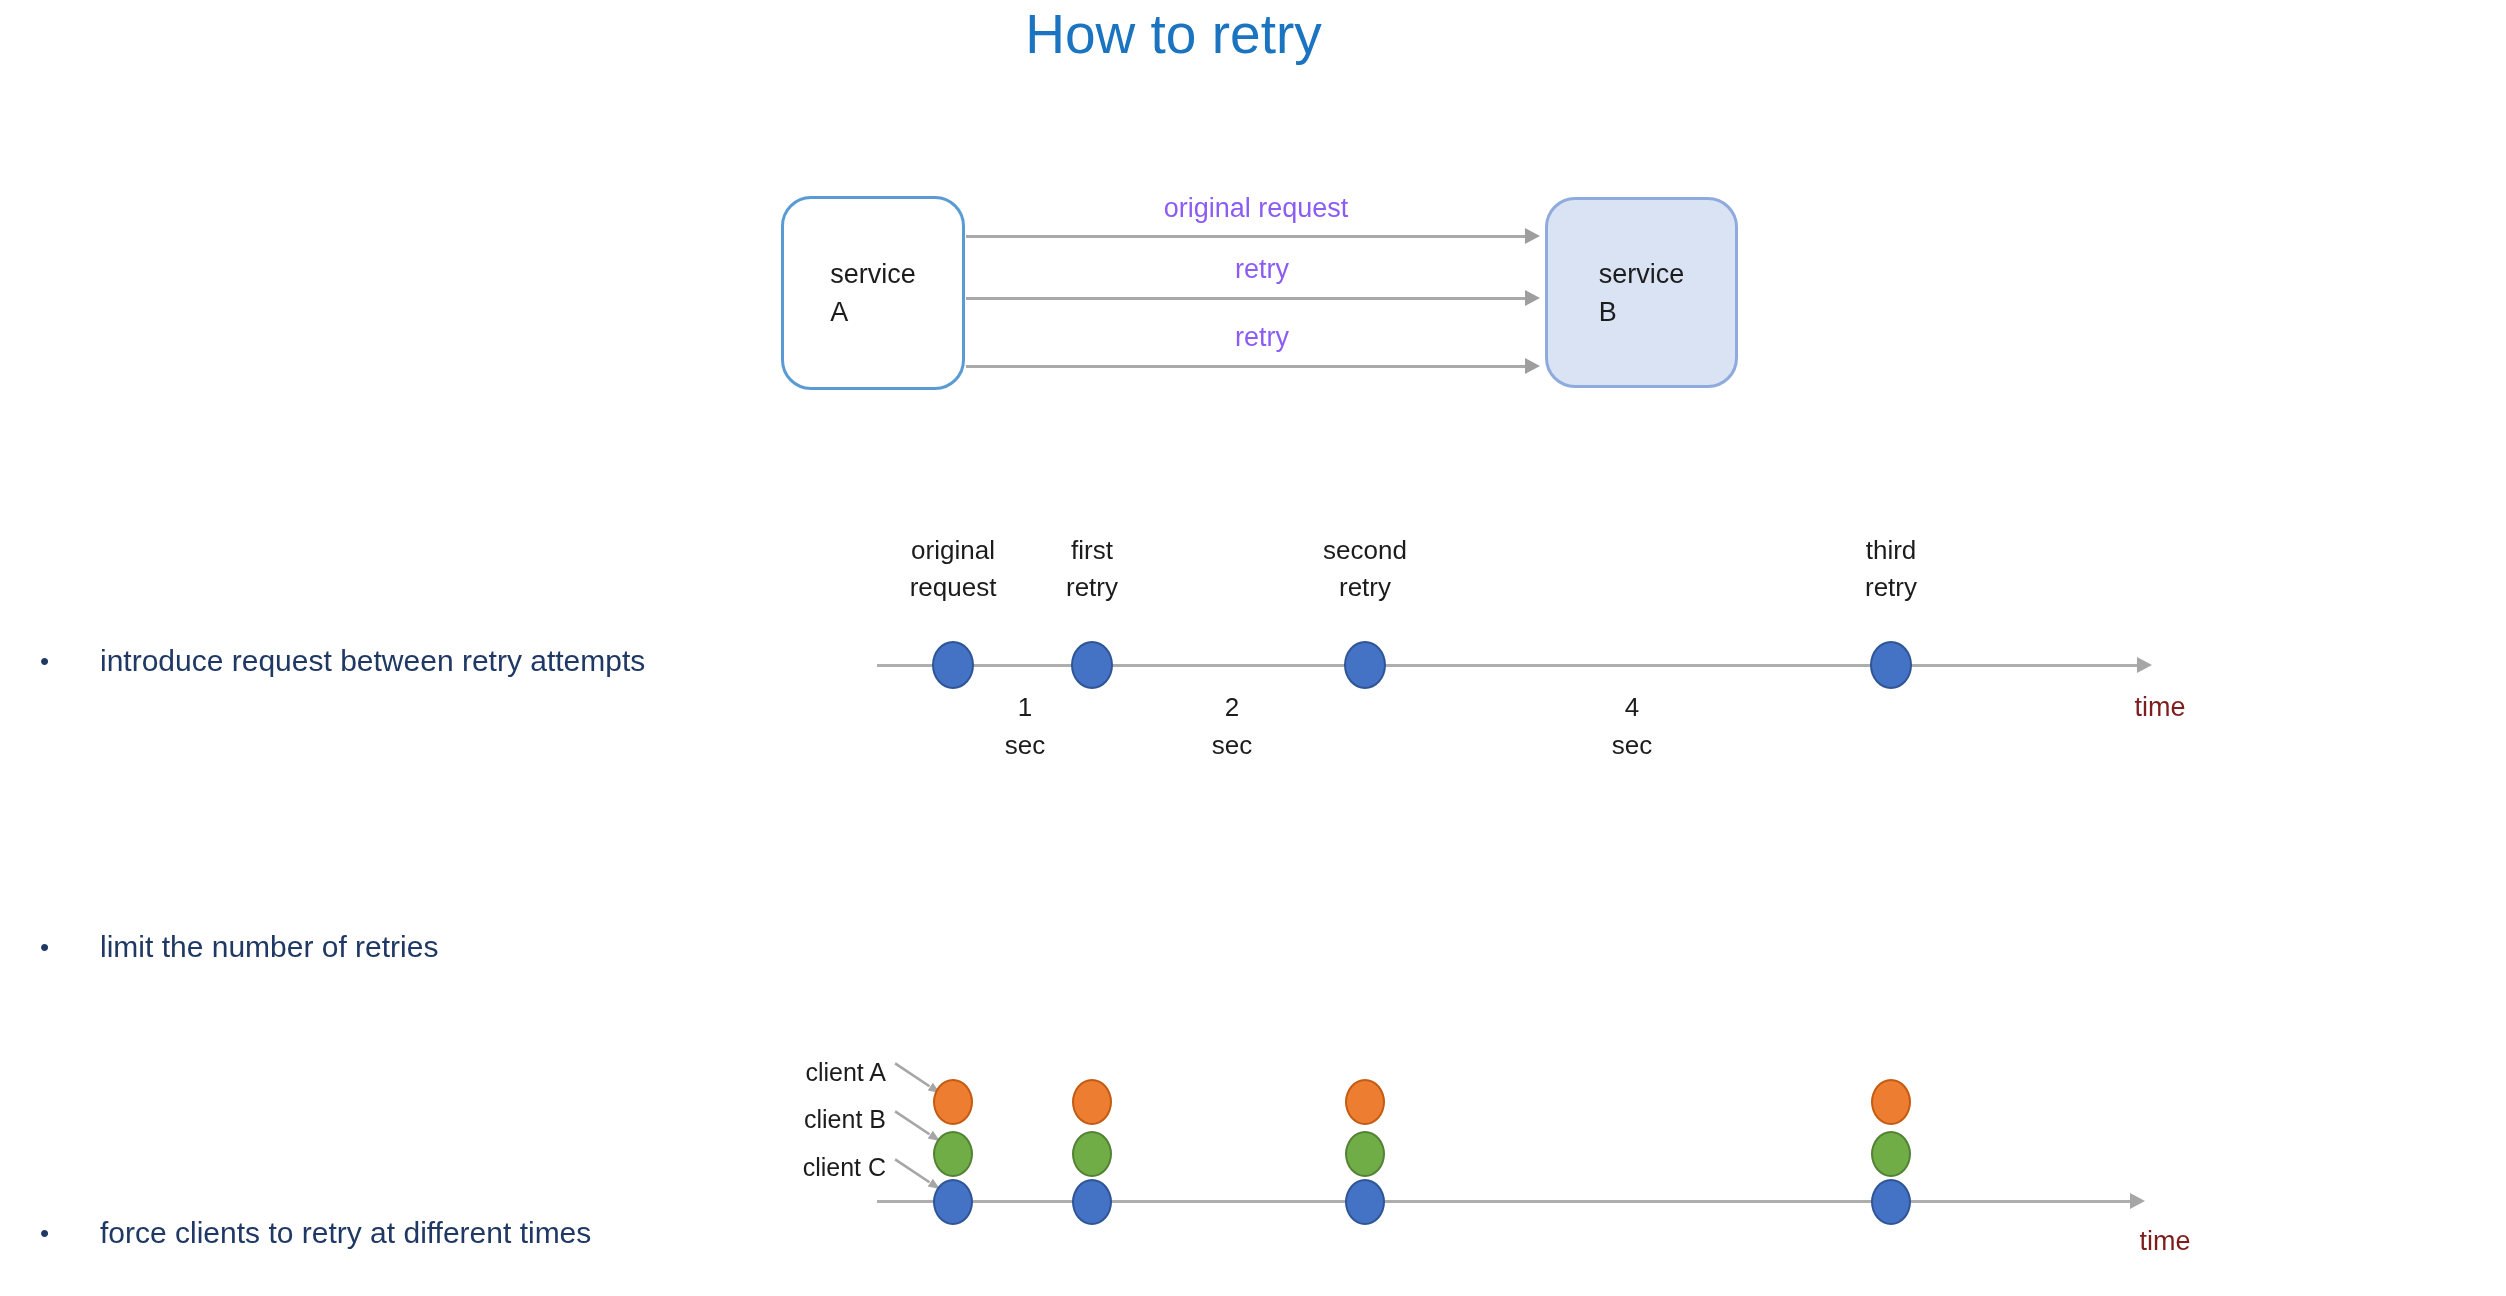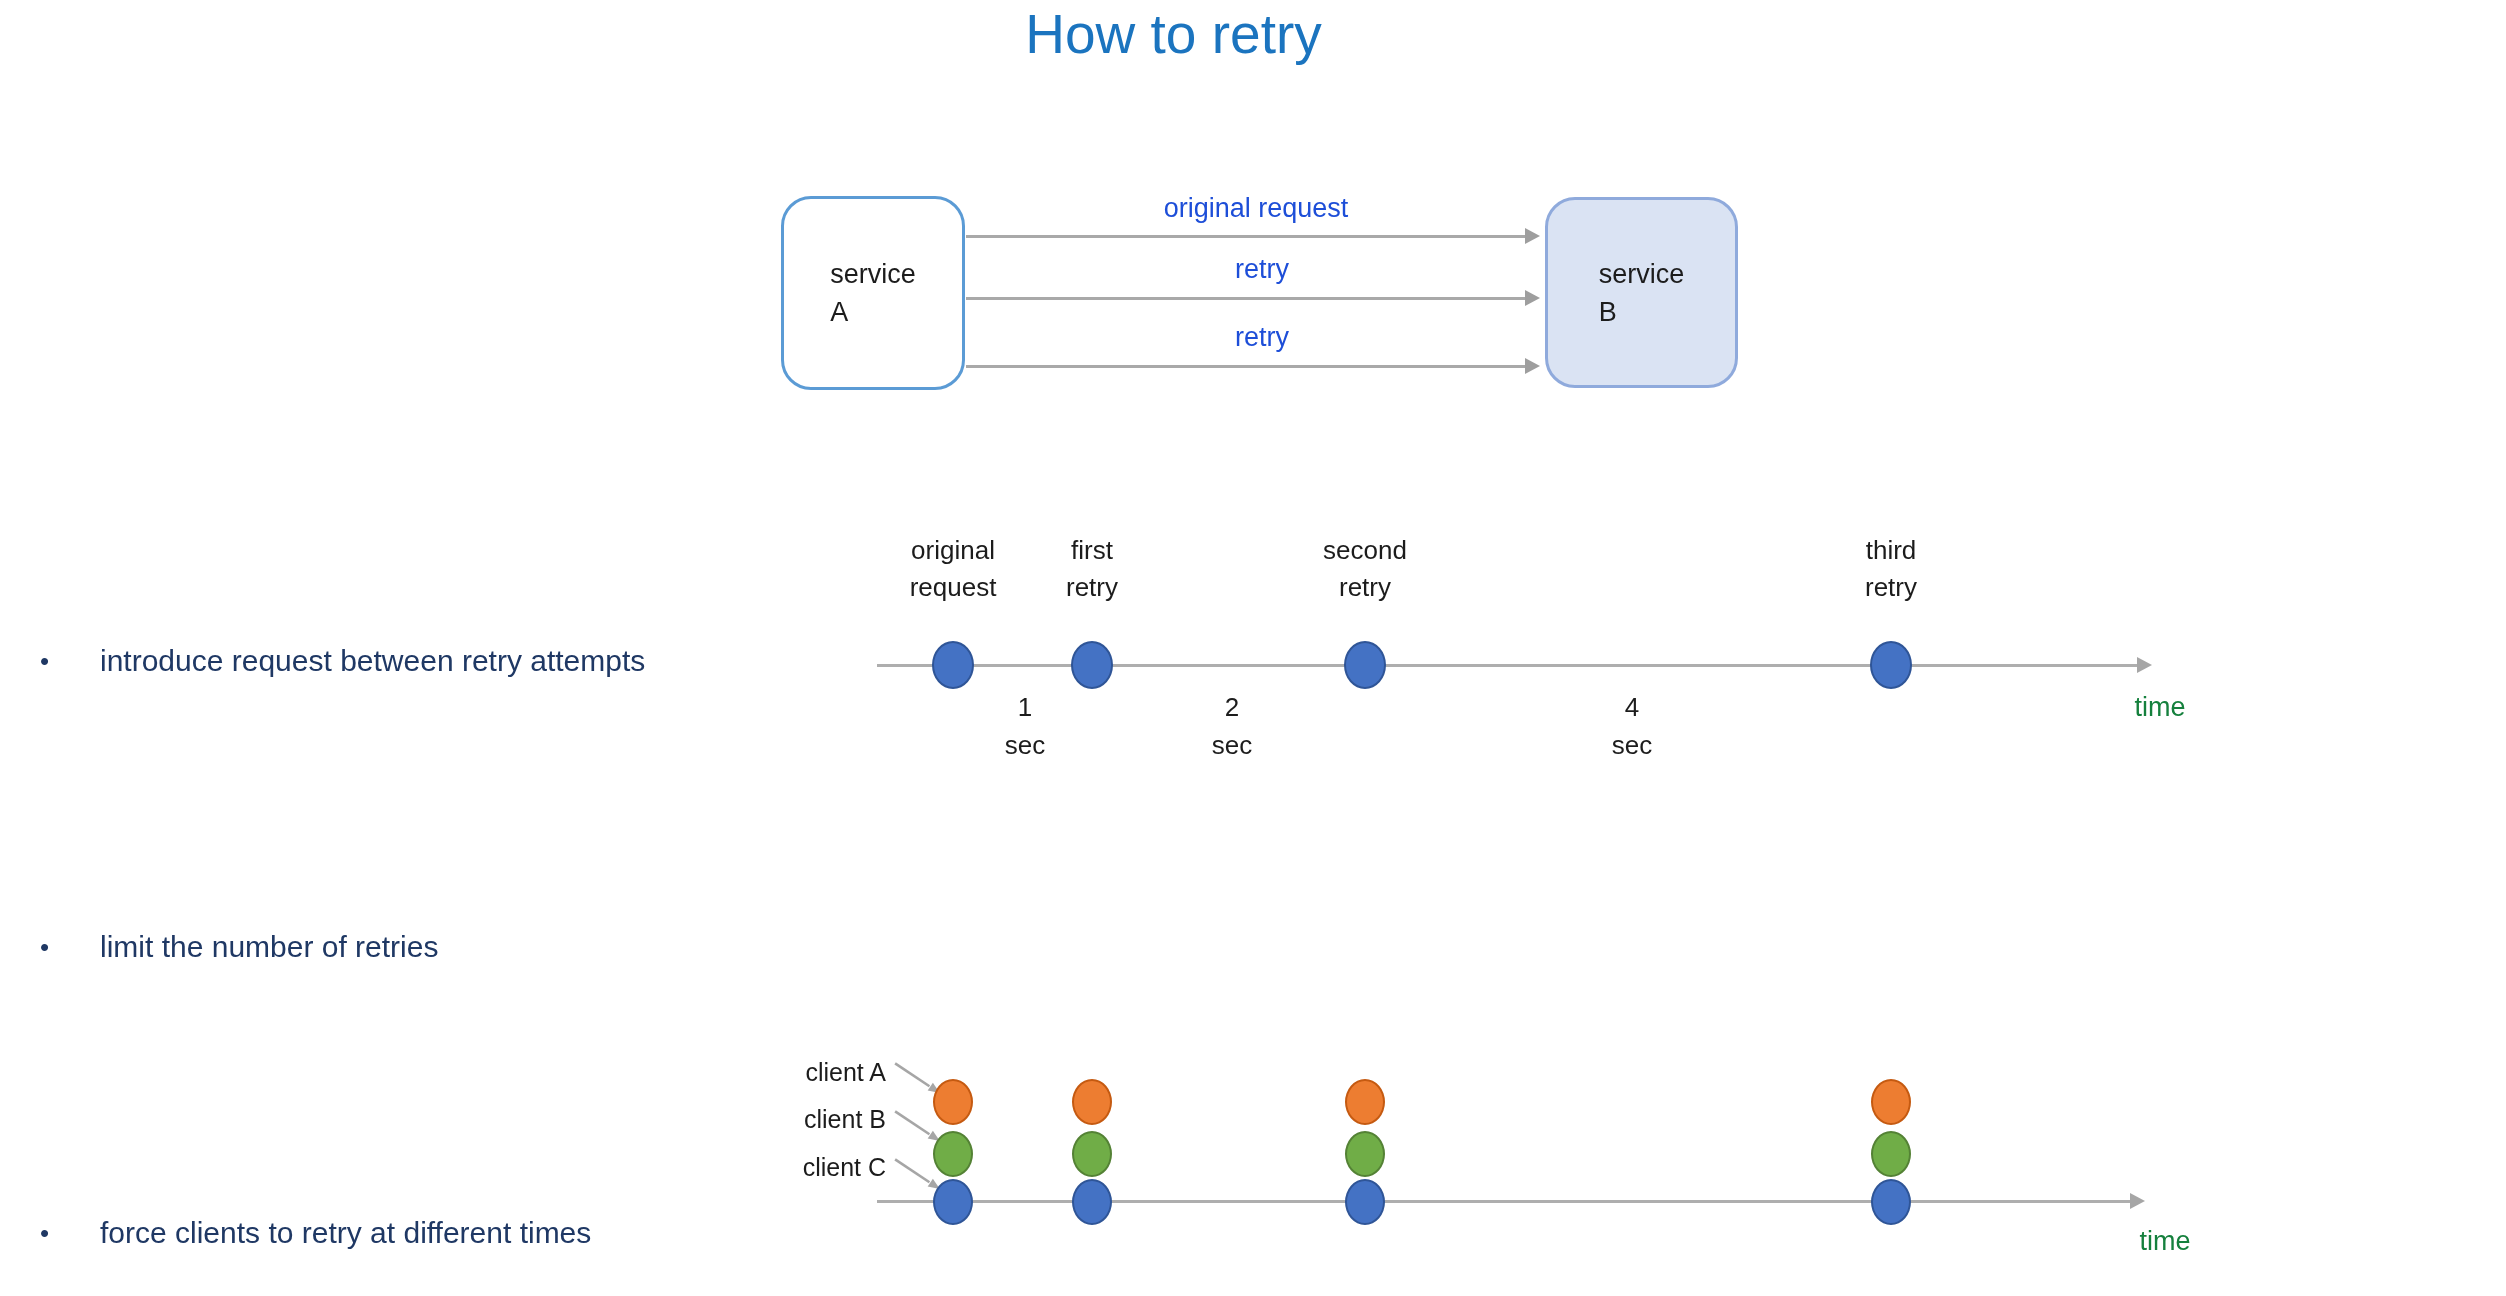--- a/index.html
+++ b/index.html
@@ -15,36 +15,36 @@
   .svc-box{box-sizing:border-box;border-radius:30px;display:flex;align-items:center;justify-content:center;
            text-align:left;font-size:27px;line-height:38px;color:#1c1c1c;}
   .svc-a{left:781px;top:196px;width:184px;height:194px;background:#ffffff;border:3px solid #5b9bd5;}
   .svc-b{left:1545px;top:197px;width:193px;height:191px;background:#dae3f3;border:3px solid #8faadc;}
 
   
   .h-arrow{left:966px;width:574px;height:16px;}
   .h-arrow .shaft{position:absolute;left:0;top:7px;width:560px;height:2.5px;background:#a9a9a9;}
   .h-arrow .head{position:absolute;right:0;top:0;width:0;height:0;
                  border-top:8px solid transparent;border-bottom:8px solid transparent;border-left:15px solid #9e9e9e;}
-  .arrow-label{font-size:27px;color:#1d4ed8;white-space:nowrap;}
+  .arrow-label{font-size:27px;color:#8b5cf6;white-space:nowrap;}
 
   
   .tl-line{height:2.5px;background:#aeaeae;}
   .tl-head{width:0;height:0;border-top:8px solid transparent;border-bottom:8px solid transparent;
            border-left:15px solid #a6a6a6;}
   .dot{box-sizing:border-box;border-radius:50%;}
   .dot.blue{background:#4472c4;border:2.5px solid #2f5597;}
   .dot.orange{background:#ed7d31;border:2.5px solid #c55a11;}
   .dot.green{background:#70ad47;border:2.5px solid #548235;}
   .tl-dot{width:42px;height:48px;}
   .cl-dot{width:40px;height:46px;}
 
   .evt-label{font-size:26px;line-height:37px;color:#1c1c1c;white-space:nowrap;}
   .int-label{font-size:26px;line-height:38px;color:#1c1c1c;}
-  .time-label{font-size:27px;color:#15803d;}
+  .time-label{font-size:27px;color:#7f1d1d;}
 
   .backoff-note{left:2238px;top:614px;width:262px;text-align:center;
                 font-size:38px;line-height:46px;color:#1f3864;}
 
   
   .bullet-row{left:40px;display:flex;align-items:flex-start;}
   .bullet-glyph{font-size:26px;color:#1f3864;width:60px;text-align:left;padding-top:2px;}
   .bullet-text{font-size:30px;color:#1f3864;white-space:nowrap;}
   .eg-note{left:921px;top:932px;font-size:27px;color:#1c1c1c;white-space:nowrap;}
 

